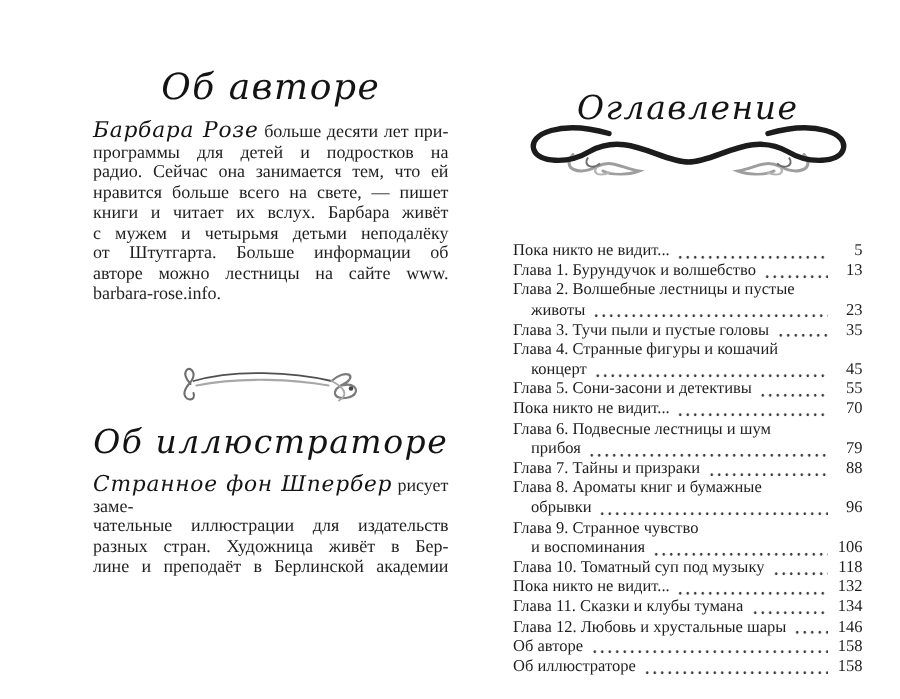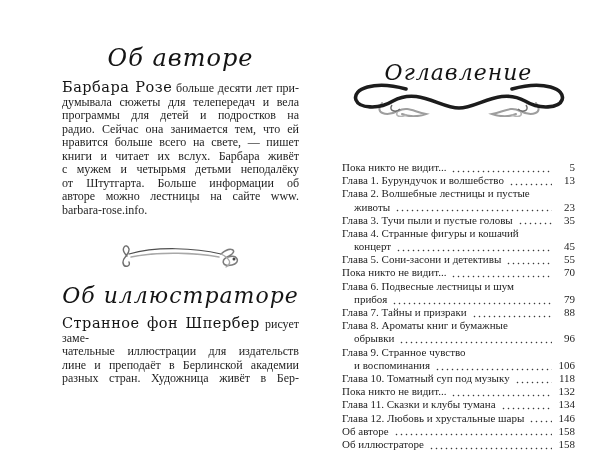--- a/index.html
+++ b/index.html
@@ -14,21 +14,21 @@
     color:#141414;letter-spacing:1px;}
   #about-author-title{top:44px;font-size:24px;}
   #about-illustrator-title{top:283px;font-size:22px;}
   #toc-title{top:60px;font-size:22px;}
 
   .paragraph{position:absolute;width:237px;font-size:12px;line-height:13.5px;}
   #about-author-text{top:80px;}
   #about-illustrator-text{top:316px;}
   .par-line{text-align:justify;text-align-last:justify;}
   .par-line.last{text-align-last:left;}
-  .lead{font-family:"DejaVu Serif", serif;font-size:14.5px;
+  .lead{font-family:"DejaVu Serif", serif;font-style:italic;font-size:14.5px;
         letter-spacing:0.5px;line-height:1;color:#141414;}
 
   .ornament{position:absolute;}
   #divider-ornament{top:238px;left:50%;transform:translateX(-50%);}
   #toc-flourish{top:79px;left:50%;transform:translateX(-50%);}
 
   #toc-list{position:absolute;top:131px;width:233px;font-size:11px;margin-top:30px;}
   .toc-row{display:flex;align-items:flex-end;height:13.2px;line-height:13.2px;white-space:nowrap;}
   .toc-line{height:13.2px;line-height:13.2px;white-space:nowrap;}
   .toc-indent{padding-left:12px;}
@@ -40,21 +40,20 @@
 </head>
 <body>
 
 <div id="canvas">
 
   <div id="left-col" class="col">
     <div id="about-author-title" class="script-title">Об авторе</div>
 
     <div id="about-author-text" class="paragraph">
         <div class="par-line"><span class="lead">Барбара Розе</span> больше десяти лет при-</div>
-        <div class="par-line">думывала сюжеты для телепередач и вела</div>
         <div class="par-line">программы для детей и подростков на</div>
         <div class="par-line">радио. Сейчас она занимается тем, что ей</div>
         <div class="par-line">нравится больше всего на свете, — пишет</div>
         <div class="par-line">книги и читает их вслух. Барбара живёт</div>
         <div class="par-line">с мужем и четырьмя детьми неподалёку</div>
         <div class="par-line">от Штутгарта. Больше информации об</div>
         <div class="par-line">авторе можно лестницы на сайте www.</div>
         <div class="par-line last">barbara-rose.info.</div>
       </div>
 
@@ -65,22 +64,22 @@
       <path d="M 104 16 C 114 7, 122 13, 112 18 C 103 22, 105 29, 115 27 C 124 25, 121 16, 111 19" fill="none" stroke="#7c7c7c" stroke-width="1.5" stroke-linecap="round"></path>
       <path d="M 104 16 C 112 20, 116 25, 109 29" fill="none" stroke="#a8a8a8" stroke-width="1.3" stroke-linecap="round"></path>
       <circle cx="117" cy="21" r="1.5" fill="#444"></circle>
     </svg>
 
     <div id="about-illustrator-title" class="script-title">Об иллюстраторе</div>
 
     <div id="about-illustrator-text" class="paragraph">
         <div class="par-line"><span class="lead">Странное фон Шпербер</span> рисует заме-</div>
         <div class="par-line">чательные иллюстрации для издательств</div>
+        <div class="par-line">разных стран. Художница живёт в Бер-</div>
         <div class="par-line">лине и преподаёт в Берлинской академии</div>
-        <div class="par-line">разных стран. Художница живёт в Бер-</div>
       </div>
   </div>
 
   <div id="right-col" class="col">
     <div id="toc-title" class="script-title">Оглавление</div>
 
     <svg id="toc-flourish" class="ornament" width="222" height="38" viewBox="0 0 222 38">
       <path d="M 34 24 C 26 34, 38 38, 50 32 C 60 27, 66 33, 78 35 C 70 38, 60 38, 54 35" fill="none" stroke="#9e9e9e" stroke-width="2" stroke-linecap="round"></path>
       <path d="M 50 32 C 46 37, 52 39, 58 36" fill="none" stroke="#b5b5b5" stroke-width="1.6" stroke-linecap="round"></path>
       <path d="M 188 24 C 196 34, 184 38, 172 32 C 162 27, 156 33, 144 35 C 152 38, 162 38, 168 35" fill="none" stroke="#9e9e9e" stroke-width="2" stroke-linecap="round"></path>

